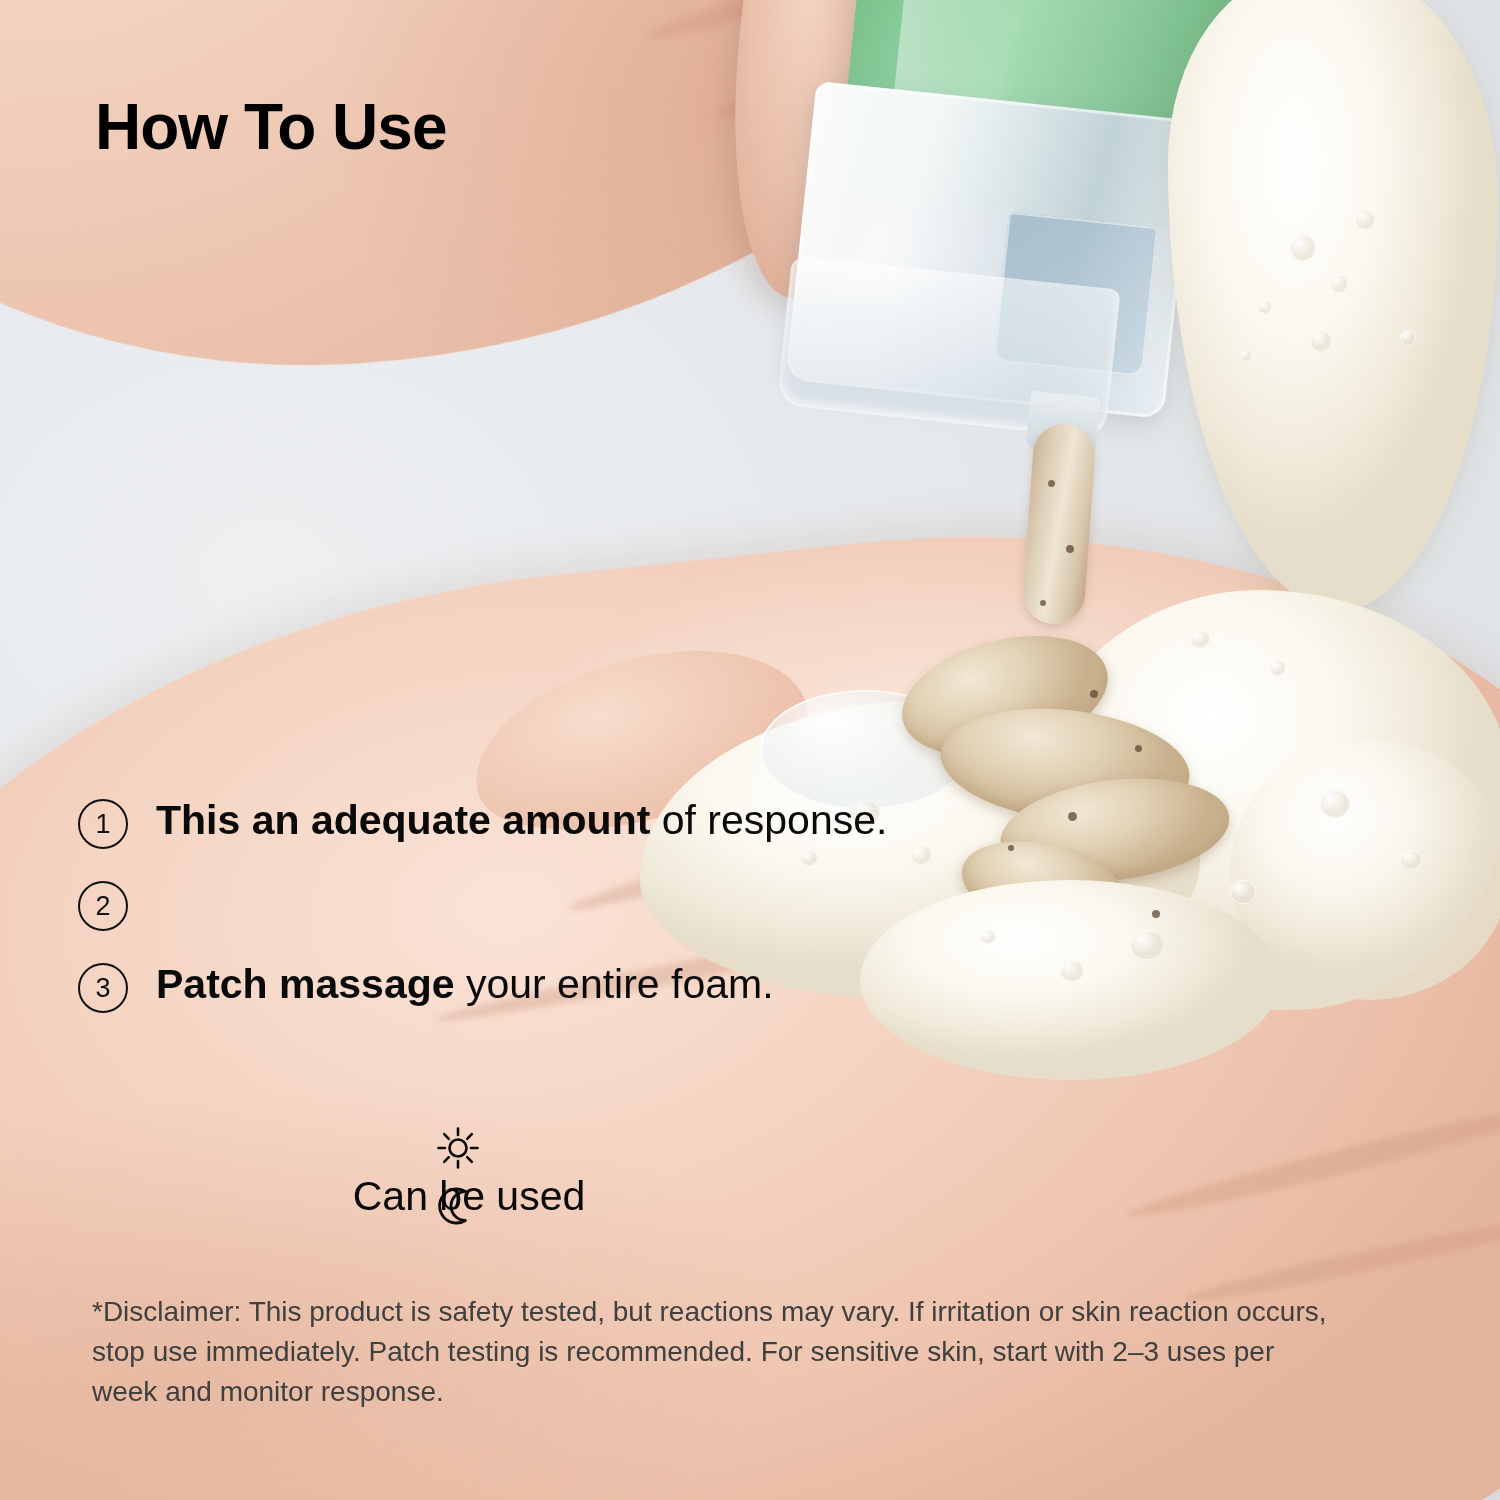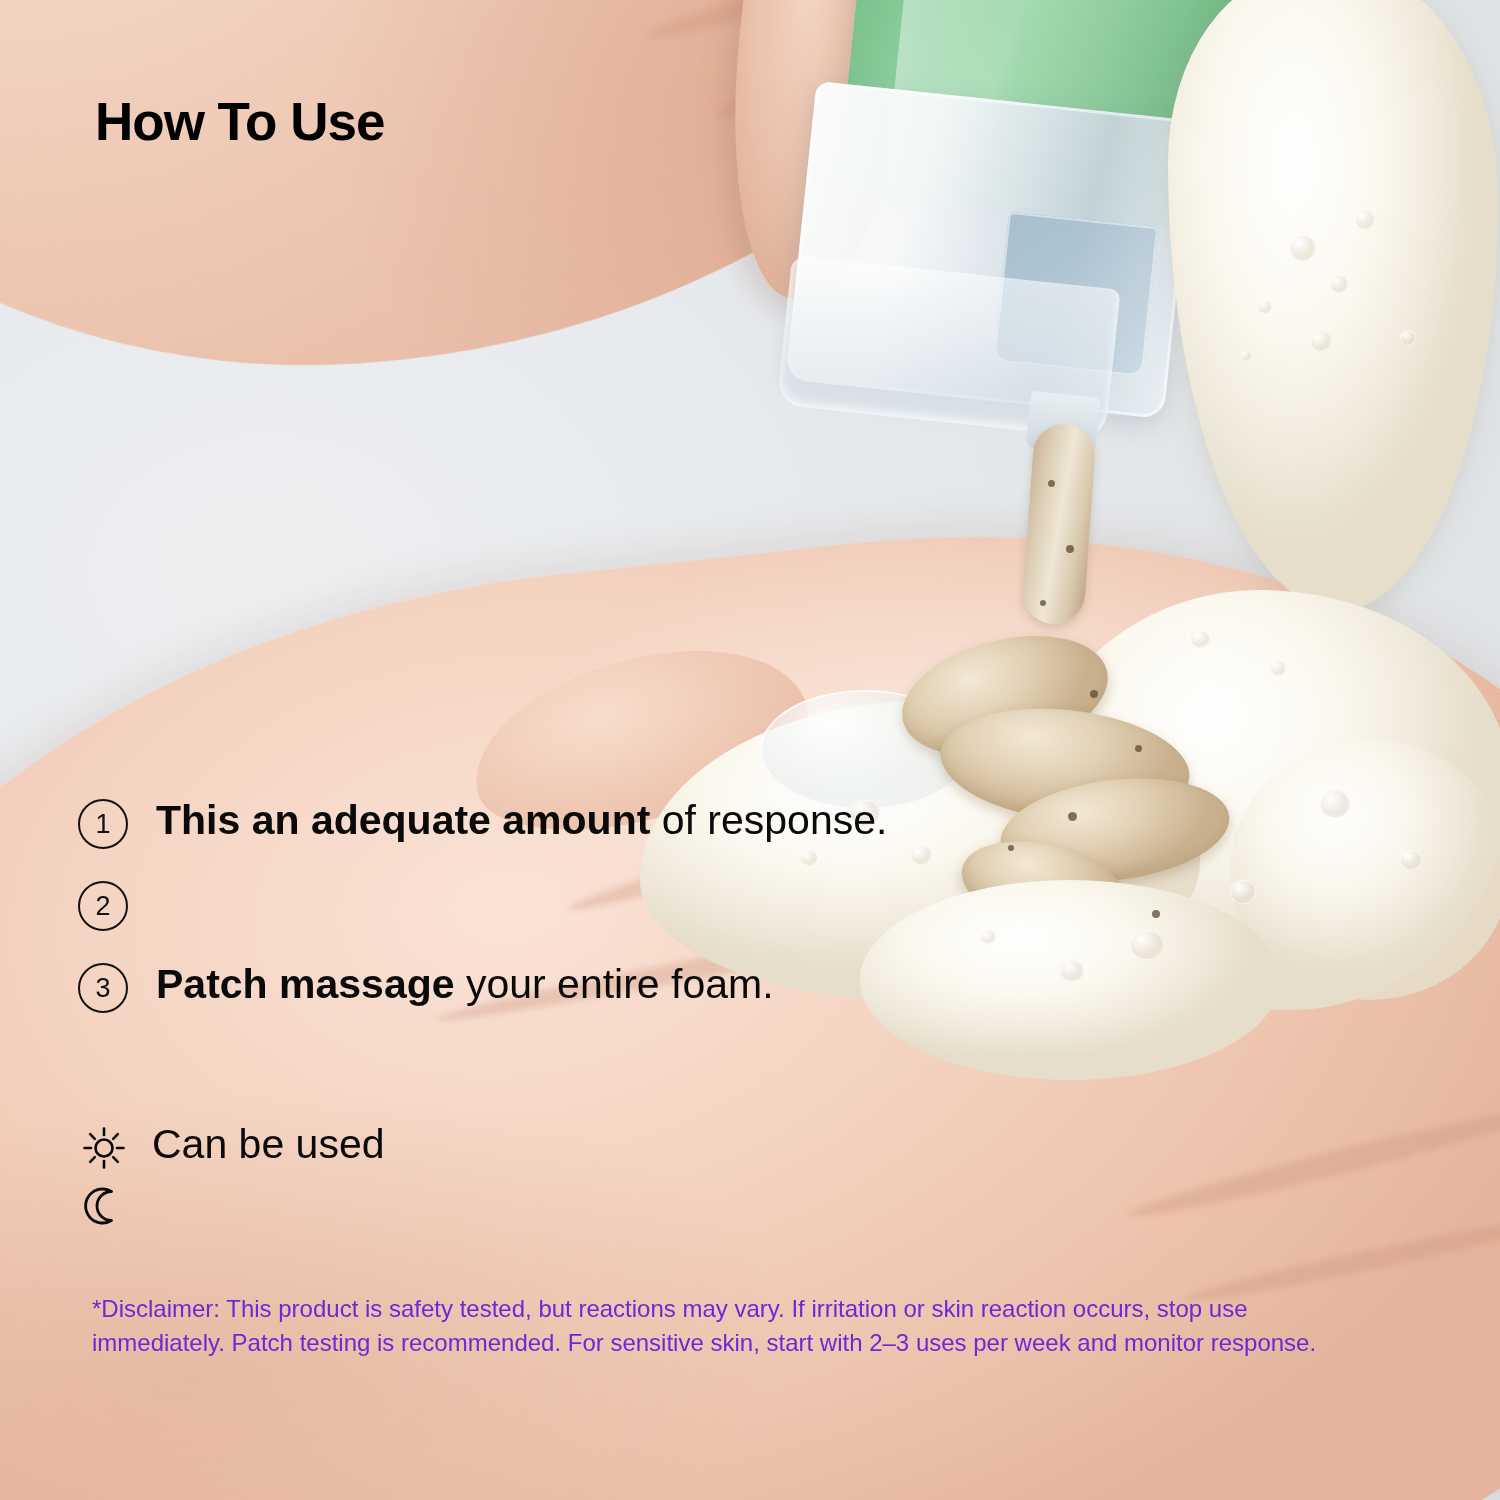--- a/index.html
+++ b/index.html
@@ -193,49 +193,49 @@
     border-radius:50%;
     background:radial-gradient(60% 60% at 34% 26%, rgba(255,255,255,.85), rgba(214,224,226,.35));
     box-shadow:inset 0 0 0 2px rgba(255,255,255,.75);
   }
 
   
   .content{position:absolute;inset:0;}
 
   .title{
     position:absolute;left:95px;top:95px;
-    font-size:53px;font-weight:bold;color:#000;
+    font-size:64px;font-weight:bold;color:#000;
     letter-spacing:-1px;line-height:1;
     font-family:"Liberation Sans","DejaVu Sans",sans-serif;
   }
 
   .steps{position:absolute;left:78px;top:795px;width:900px;}
   .step{display:flex;align-items:flex-start;margin-bottom:28px;}
   .step-num{
     flex:0 0 auto;
     width:46px;height:46px;border-radius:50%;
     border:2.5px solid #111;
     display:flex;align-items:center;justify-content:center;
     font-size:27px;color:#111;line-height:1;margin-top:4px;
   }
   .step-text{
     margin-left:28px;
     font-size:41px;color:#0a0a0a;line-height:1.22;
   }
   .step-text b{font-weight:bold;}
 
   .usage{position:absolute;left:78px;top:1122px;width:760px;}
-  .usage-row{display:flex;align-items:flex-start;height:58px;}
+  .usage-row{display:flex;align-items:center;height:58px;flex-direction:column;}
   .usage-icon{flex:0 0 auto;width:52px;height:52px;display:flex;align-items:center;justify-content:center;}
   .usage-text{margin-left:22px;font-size:41px;color:#0a0a0a;line-height:1.1;}
   .usage-text b{font-weight:bold;}
 
   .disclaimer{
     position:absolute;left:92px;top:1292px;width:1250px;
-    font-size:24px;line-height:1.42;color:#6d28d9;
+    font-size:28px;line-height:1.42;color:#404040;
   }
 </style>
 </head>
 <body>
 
 <div id="page">
 
   <div class="photo">
     <div class="backdrop"></div>
 

